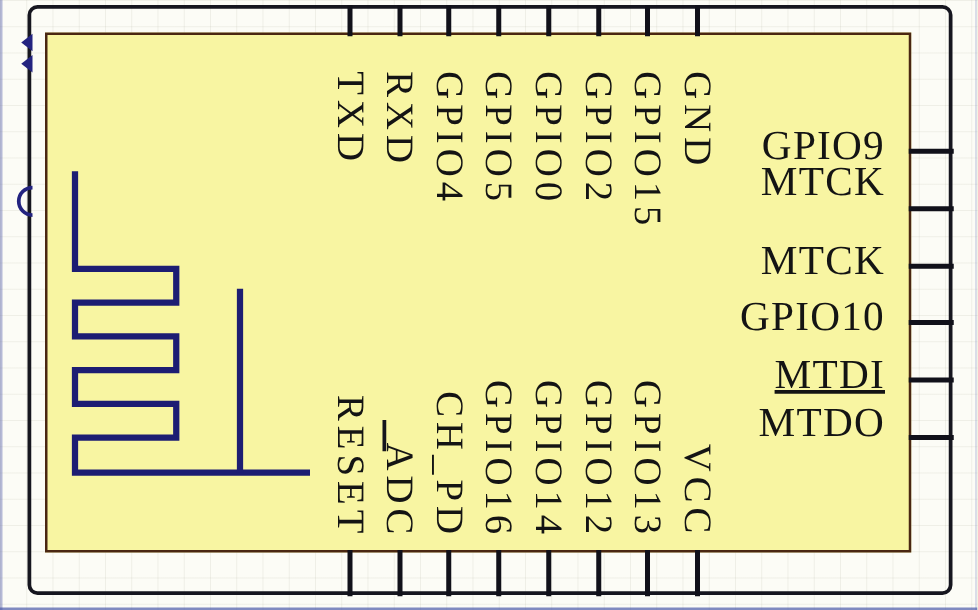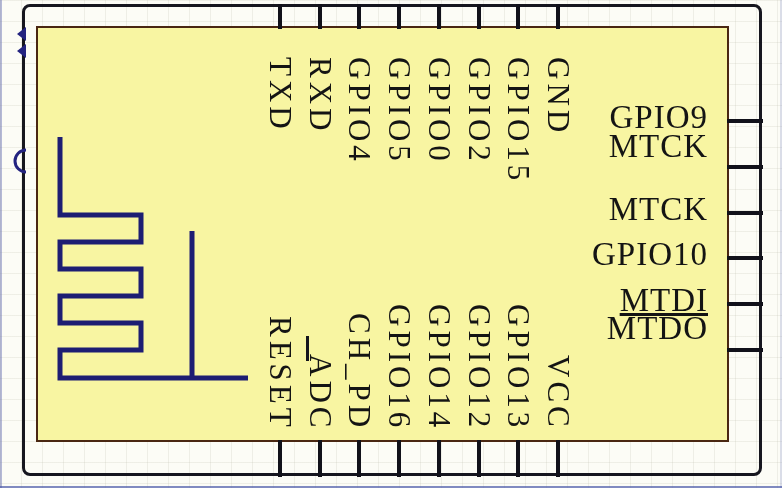--- a/index.html
+++ b/index.html
@@ -102,15 +102,15 @@
       <div class="vlabel bottom-label" style="left: 382.16px;">GPIO16</div>
       <div class="vlabel bottom-label" style="left: 421.88px;">GPIO14</div>
       <div class="vlabel bottom-label" style="left: 461.6px;">GPIO12</div>
       <div class="vlabel bottom-label" style="left: 501.32px;">GPIO13</div>
       <div class="vlabel bottom-label" style="left: 541.04px;">VCC</div>
       <div class="rlabel" style="top: 97px; text-align: center;">GPIO9</div>
       <div class="rlabel" style="top: 126px;">MTCK</div>
       <div class="rlabel" style="top: 188.6px;">MTCK</div>
       <div class="rlabel" style="top: 234.4px;">GPIO10</div>
       <div class="rlabel" style="top: 280.2px; text-decoration: underline;">MTDI</div>
-      <div class="rlabel" style="top: 308px;">MTDO</div>
+      <div class="rlabel" style="top: 319px;">MTDO</div>
     </div>
 </div>
 
 </body></html>

